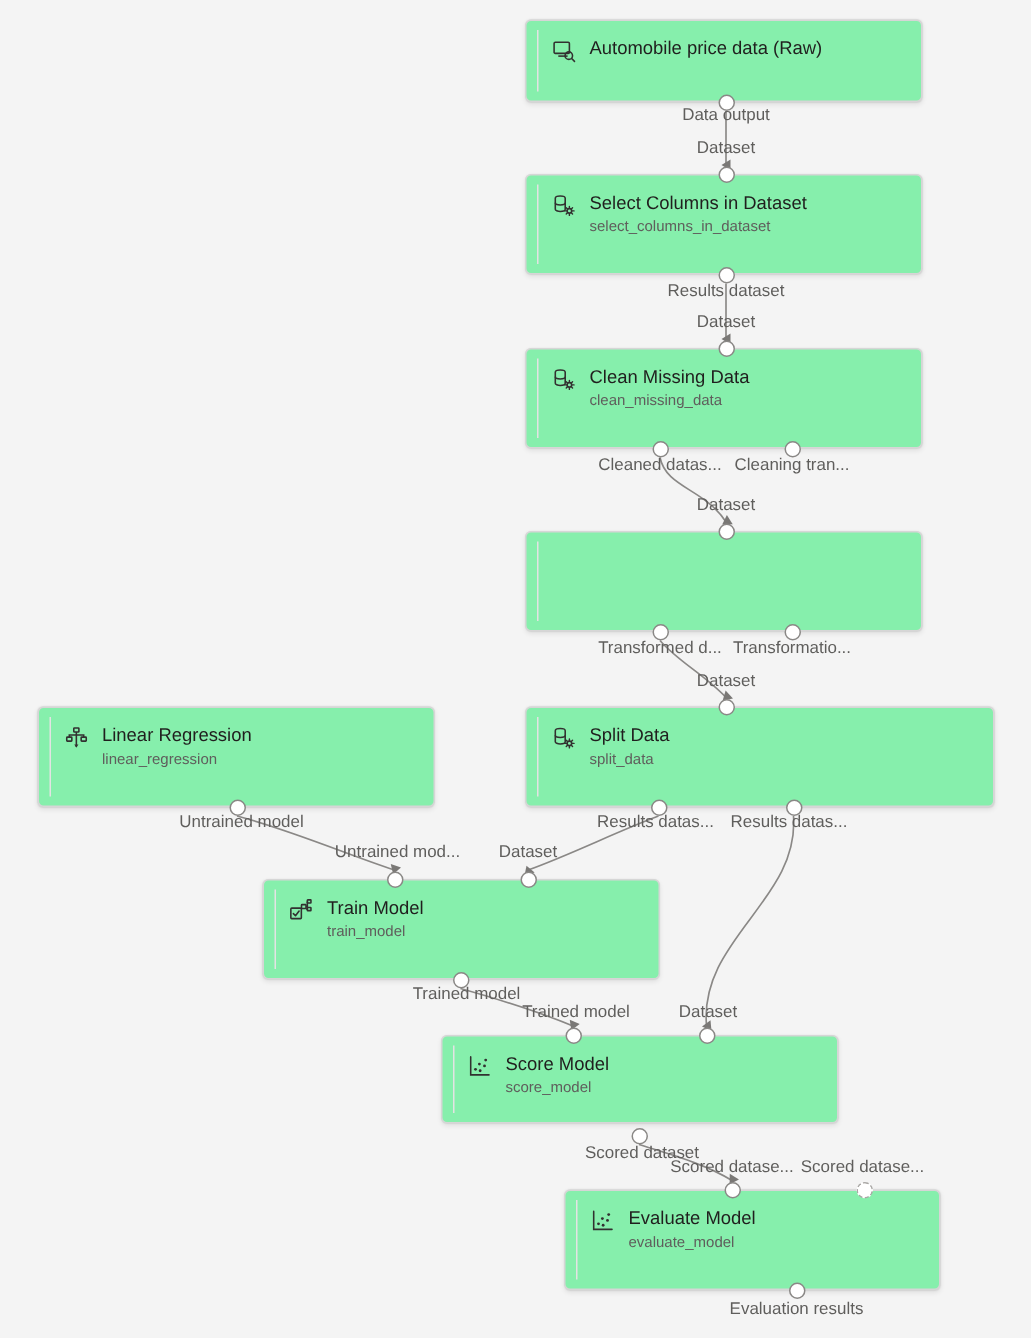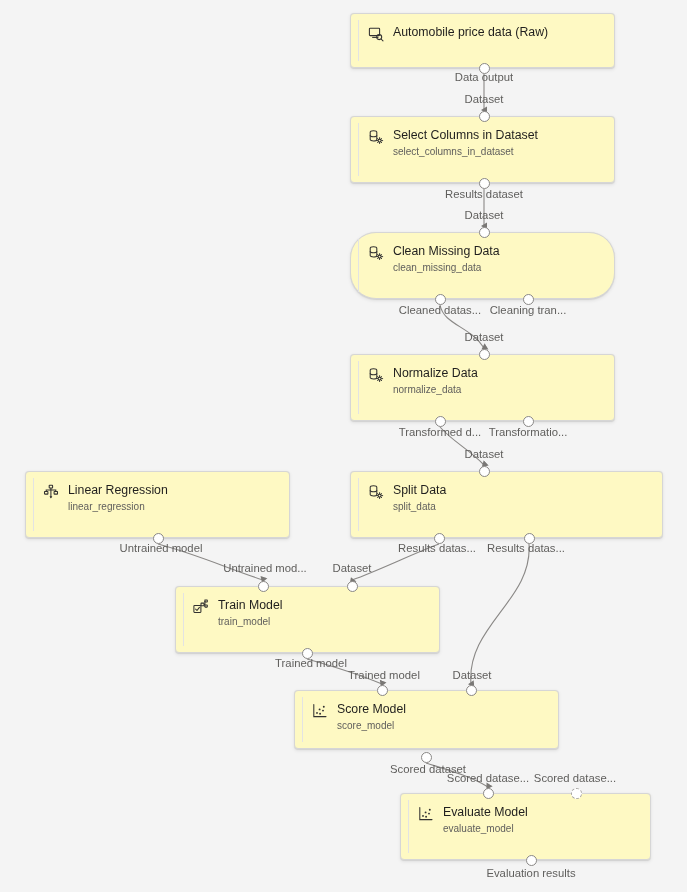--- a/index.html
+++ b/index.html
@@ -27,21 +27,21 @@
     left: 0; top: 0;
     width: 687px;
     height: 892px;
     pointer-events: none;
     z-index: 1;
   }
   
   .node {
     position: absolute;
     box-sizing: border-box;
-    background: #fef9c3;
+    background: #86efac;
     border: 1px solid #d6d6d6;
     border-radius: 4px;
     z-index: 2;
     box-shadow: 0 0.3px 0.9px rgba(0,0,0,0.08), 0 1.6px 3.6px rgba(0,0,0,0.08);
   }
   .node .accent {
     position: absolute;
     left: 7px;
     top: 6px;
     bottom: 6px;
@@ -156,53 +156,39 @@
               <circle cx="11.6" cy="11.6" r="1.5"></circle>
               <path d="M11.6 8.6 v1.1 M11.6 13.5 v1.1 M8.6 11.6 h1.1 M13.6 11.6 h1.1 M9.5 9.5 l0.8 0.8 M12.9 12.9 l0.8 0.8 M13.7 9.5 l-0.8 0.8 M10.3 12.9 l-0.8 0.8" stroke-linecap="round" stroke-width="0.95"></path>
             </svg>
           </span>
           <div class="node-text">
             <div class="node-title">Select Columns in Dataset</div>
             <div class="node-sub">select_columns_in_dataset</div>
           </div>
         </div>
       </div>
-      <div class="node" style="left: 350px; top: 232px; width: 265px; height: 67px; border-radius: 26px;">
+      <div class="node" style="left: 350px; top: 232px; width: 265px; height: 67px;">
         <div class="accent"></div>
         <div class="node-body">
           <span class="node-icon">
             <svg viewBox="0 0 16 16" width="16" height="16" fill="none" stroke="currentColor" stroke-width="1.05">
               <path d="M2.2 3.2 a3.3 1.5 0 0 1 6.6 0 v7.3 a3.3 1.5 0 0 1 -6.6 0 z"></path>
               <path d="M2.2 6.2 a3.3 1.5 0 0 0 6.6 0"></path>
               <circle cx="11.6" cy="11.6" r="1.5"></circle>
               <path d="M11.6 8.6 v1.1 M11.6 13.5 v1.1 M8.6 11.6 h1.1 M13.6 11.6 h1.1 M9.5 9.5 l0.8 0.8 M12.9 12.9 l0.8 0.8 M13.7 9.5 l-0.8 0.8 M10.3 12.9 l-0.8 0.8" stroke-linecap="round" stroke-width="0.95"></path>
             </svg>
           </span>
           <div class="node-text">
             <div class="node-title">Clean Missing Data</div>
             <div class="node-sub">clean_missing_data</div>
           </div>
         </div>
       </div>
       <div class="node" style="left: 350px; top: 354px; width: 265px; height: 67px;">
         <div class="accent"></div>
-        <div class="node-body">
-          <span class="node-icon">
-            <svg viewBox="0 0 16 16" width="16" height="16" fill="none" stroke="currentColor" stroke-width="1.05">
-              <path d="M2.2 3.2 a3.3 1.5 0 0 1 6.6 0 v7.3 a3.3 1.5 0 0 1 -6.6 0 z"></path>
-              <path d="M2.2 6.2 a3.3 1.5 0 0 0 6.6 0"></path>
-              <circle cx="11.6" cy="11.6" r="1.5"></circle>
-              <path d="M11.6 8.6 v1.1 M11.6 13.5 v1.1 M8.6 11.6 h1.1 M13.6 11.6 h1.1 M9.5 9.5 l0.8 0.8 M12.9 12.9 l0.8 0.8 M13.7 9.5 l-0.8 0.8 M10.3 12.9 l-0.8 0.8" stroke-linecap="round" stroke-width="0.95"></path>
-            </svg>
-          </span>
-          <div class="node-text">
-            <div class="node-title">Normalize Data</div>
-            <div class="node-sub">normalize_data</div>
-          </div>
-        </div>
       </div>
       <div class="node" style="left: 25px; top: 471px; width: 265px; height: 67px;">
         <div class="accent"></div>
         <div class="node-body">
           <span class="node-icon">
             <svg viewBox="0 0 16 16" width="16" height="16" fill="none" stroke="currentColor" stroke-width="1.05">
               <rect x="6.2" y="1.3" width="3.4" height="2.7" rx="0.4"></rect>
               <rect x="1.5" y="7.4" width="3.4" height="2.7" rx="0.4"></rect>
               <rect x="11.1" y="7.4" width="3.4" height="2.7" rx="0.4"></rect>
               <path d="M7.9 4.0 v2.0 M3.2 7.4 v-1.4 h9.6 v1.4"></path>
@@ -264,21 +250,21 @@
               <circle cx="11.0" cy="7.6" r="0.95" fill="currentColor" stroke="none"></circle>
               <circle cx="11.8" cy="3.7" r="0.95" fill="currentColor" stroke="none"></circle>
             </svg>
           </span>
           <div class="node-text">
             <div class="node-title">Score Model</div>
             <div class="node-sub">score_model</div>
           </div>
         </div>
       </div>
-      <div class="node" style="left: 400px; top: 793px; width: 251px; height: 67px;">
+      <div class="node" style="left: 376px; top: 793px; width: 251px; height: 67px;">
         <div class="accent"></div>
         <div class="node-body">
           <span class="node-icon">
             <svg viewBox="0 0 16 16" width="16" height="16" fill="none" stroke="currentColor" stroke-width="1.05">
               <path d="M1.8 1.6 v12.0 h12.2" stroke-linecap="round"></path>
               <circle cx="5.0" cy="9.9" r="0.95" fill="currentColor" stroke="none"></circle>
               <circle cx="7.6" cy="6.4" r="0.95" fill="currentColor" stroke="none"></circle>
               <circle cx="8.1" cy="10.8" r="0.95" fill="currentColor" stroke="none"></circle>
               <circle cx="11.0" cy="7.6" r="0.95" fill="currentColor" stroke="none"></circle>
               <circle cx="11.8" cy="3.7" r="0.95" fill="currentColor" stroke="none"></circle>

